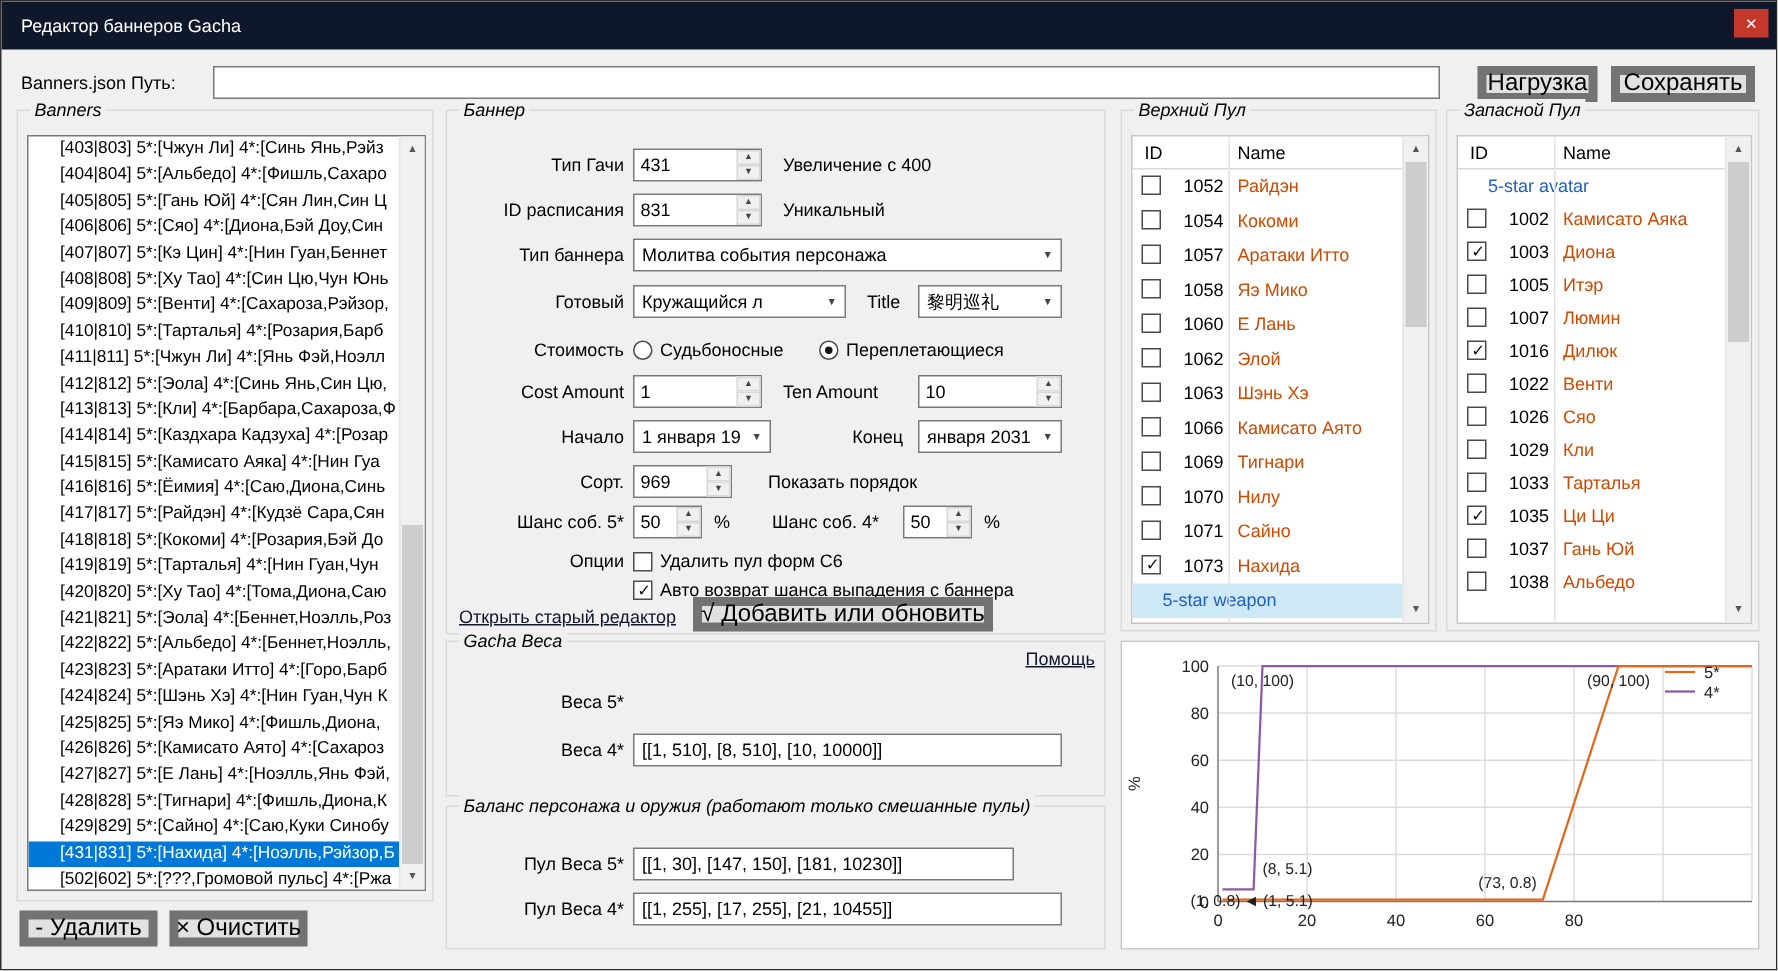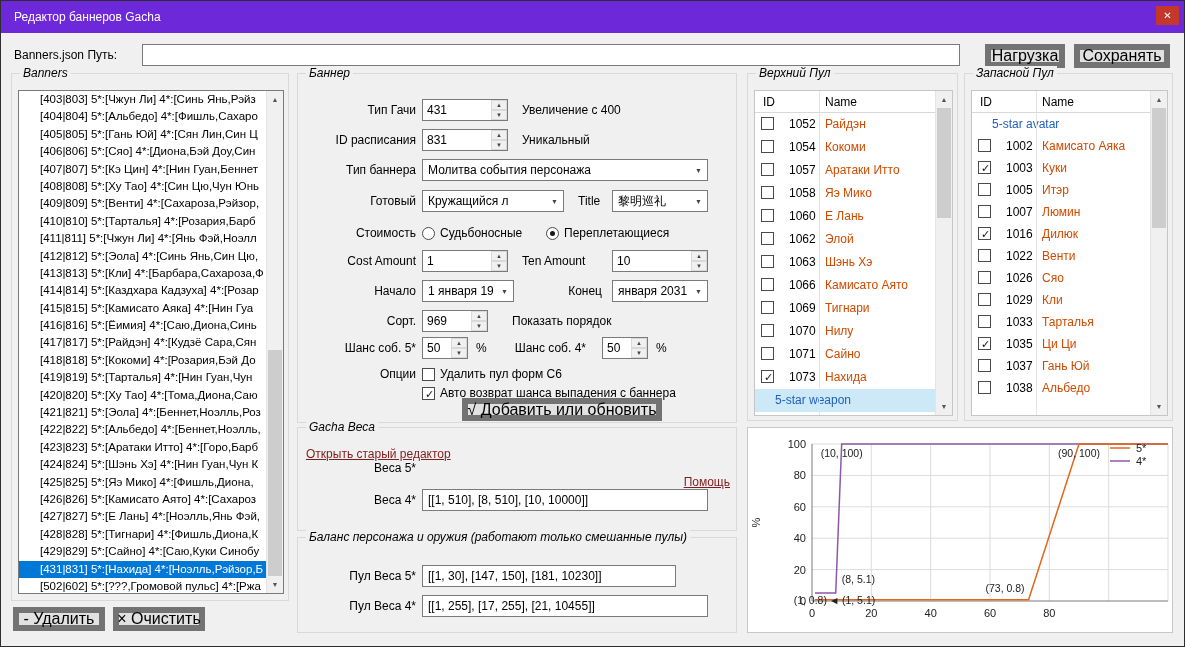--- a/index.html
+++ b/index.html
@@ -1,19 +1,19 @@
 <!DOCTYPE html>
 <html><head>
 <meta charset="utf-8">
 <style>
   *{box-sizing:border-box;margin:0;padding:0;}
   html,body{width:1185px;height:647px;}
   body{font-family:"Liberation Sans",sans-serif;font-size:12px;color:#000;background:#fff;}
   .window{position:relative;width:1185px;height:647px;background:#f0f0f0;border:1px solid #2e2e2e;overflow:hidden;}
-  .titlebar{position:absolute;left:0;top:0;width:100%;height:32px;background:#6d28d9;color:#fff;}
+  .titlebar{position:absolute;left:0;top:0;width:100%;height:32px;background:#0f172a;color:#fff;}
   .title-text{position:absolute;left:13px;top:9px;font-size:12px;white-space:nowrap;}
   .close-btn{position:absolute;right:5px;top:5px;width:23px;height:19px;background:#c4382c;color:#fff;font-size:10px;display:flex;align-items:center;justify-content:center;cursor:pointer;}
   .lbl{position:absolute;white-space:nowrap;line-height:22px;}
   .txt{position:absolute;background:#fff;border:1px solid #7a7a7a;height:22px;font-size:12px;padding:0 5px;font-family:"Liberation Sans",sans-serif;}
   .btn{position:absolute;background:#e1e1e1;border:6px solid #737373;font-size:16px;display:flex;align-items:center;justify-content:center;cursor:pointer;white-space:nowrap;}
   .group{position:absolute;border:1px solid #d9d9d9;}
   .gtitle{position:absolute;left:8px;top:-8px;background:#f0f0f0;padding:0 3px;font-size:12px;white-space:nowrap;font-style:italic;}
   .flabel{position:absolute;left:0;width:118px;text-align:right;line-height:22px;white-space:nowrap;}
   .hint{position:absolute;line-height:22px;white-space:nowrap;}
   .spin{position:absolute;height:22px;background:#fff;border:1px solid #7a7a7a;display:flex;}
@@ -21,21 +21,21 @@
   .spin .btns{width:16px;display:flex;flex-direction:column;}
   .spin .sa{flex:1;font-size:6px;color:#444;background:#f0f0f0;border:1px solid #d9d9d9;display:flex;align-items:center;justify-content:center;cursor:pointer;}
   .combo{position:absolute;height:22px;background:#fff;border:1px solid #7a7a7a;display:flex;align-items:center;padding-left:5px;overflow:hidden;white-space:nowrap;cursor:pointer;}
   .combo .arrow{margin-left:auto;min-width:17px;text-align:center;font-size:7px;color:#444;}
   .radio{position:absolute;display:flex;align-items:center;gap:5px;line-height:18px;cursor:pointer;white-space:nowrap;}
   .rdot{width:13px;height:13px;border:1px solid #4a4a4a;border-radius:50%;background:#fff;position:relative;flex:none;}
   .rdot.on::after{content:"";position:absolute;left:3px;top:3px;width:5px;height:5px;border-radius:50%;background:#151515;}
   .check{position:absolute;display:flex;align-items:center;gap:5px;line-height:17px;cursor:pointer;white-space:nowrap;}
   .cbox{width:13px;height:13px;border:1px solid #4a4a4a;background:#fff;font-size:11px;line-height:11px;text-align:center;color:#111;flex:none;position:relative;}
   .cbox.on::after{content:"✓";position:absolute;left:0;top:0;width:13px;height:13px;font-size:11px;line-height:12px;}
-  .link{position:absolute;color:#7f1d1d;text-decoration:underline;cursor:pointer;white-space:nowrap;margin-top:43px;}
+  .link{position:absolute;color:#0f172a;text-decoration:underline;cursor:pointer;white-space:nowrap;}
   .boxwrap{position:absolute;background:#fff;border:1px solid #7a7a7a;}
   .list-inner{position:absolute;left:0;top:0;right:17px;bottom:0;overflow:hidden;}
   .list-row{height:17.4px;line-height:17.4px;font-size:11.5px;white-space:nowrap;padding-left:21px;overflow:hidden;}
   .list-row.selected{background:#0078d7;color:#fff;}
   .vscroll{position:absolute;right:0;top:0;bottom:0;width:17px;background:#f0f0f0;border-left:1px solid #e4e4e4;}
   .vscroll .sarrow{position:absolute;left:0;width:16px;height:17px;color:#555;font-size:7px;display:flex;align-items:center;justify-content:center;cursor:pointer;}
   .vscroll .up{top:0;}
   .vscroll .down{bottom:0;}
   .vscroll .thumb{position:absolute;left:1px;width:14px;background:#cdcdcd;cursor:pointer;}
   .pool-wrap{position:absolute;background:#fff;border:1px solid #c6c6c6;}
@@ -351,21 +351,21 @@
         <div>
             <div class="pool-section">5-star avatar</div>
             <div class="pool-row">
               <span class="cbox"></span>
               <span class="pool-id">1002</span>
               <span class="pool-name">Камисато Аяка</span>
             </div>
             <div class="pool-row">
               <span class="cbox on"></span>
               <span class="pool-id">1003</span>
-              <span class="pool-name">Куки</span>
+              <span class="pool-name">Диона</span>
             </div>
             <div class="pool-row">
               <span class="cbox"></span>
               <span class="pool-id">1005</span>
               <span class="pool-name">Итэр</span>
             </div>
             <div class="pool-row">
               <span class="cbox"></span>
               <span class="pool-id">1007</span>
               <span class="pool-name">Люмин</span>

